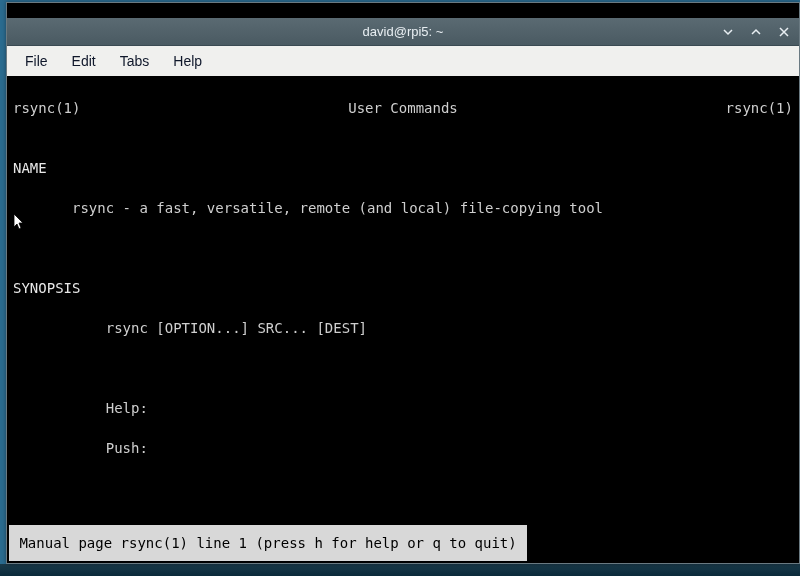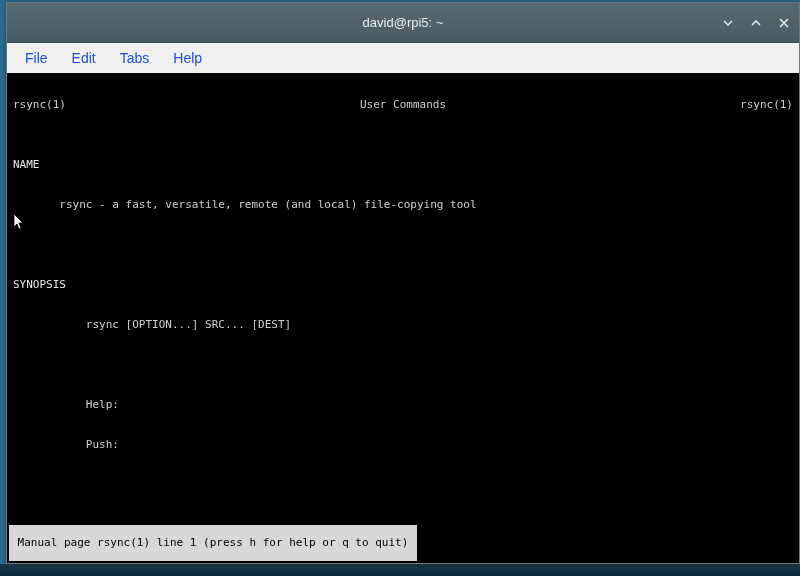--- a/index.html
+++ b/index.html
@@ -3,43 +3,44 @@
 <meta charset="utf-8">
 <style>
   * { margin: 0; padding: 0; box-sizing: border-box; }
   html, body { width: 800px; height: 576px; overflow: hidden; font-family: sans-serif; background: #2a6b8f; }
   .window {
     position: absolute; left: 6px; top: 2px; width: 794px; height: 562px;
     background: #000; border: 1px solid #6a7a82; box-shadow: 0 0 4px rgba(0,0,0,0.4);
     display: flex; flex-direction: column;
   }
   .titlebar {
-    height: 40px; background: linear-gradient(#5a6a72, #4a5a62);
+    height: 28px; background: linear-gradient(#5a6a72, #4a5a62);
     display: flex; align-items: center; justify-content: center;
     position: relative; color: #e8eef2; font-size: 13px;
     border-bottom: 1px solid #3a4a52;
+    margin-top: 15px;
   }
   .titlebar-controls {
     position: absolute; right: 6px; top: 0; height: 100%;
     display: flex; align-items: center; gap: 10px;
   }
   .titlebar-controls .ctrl {
     width: 18px; height: 18px; display: flex; align-items: center; justify-content: center;
     cursor: pointer; color: #e8eef2;
   }
   .titlebar-controls svg { display: block; }
   .menubar {
     height: 30px; background: #f0f0ee; display: flex; align-items: center;
-    padding: 0 8px; gap: 4px; font-size: 14px; color: #1d4ed8;
+    padding: 0 8px; gap: 4px; font-size: 14px; color: #0f172a;
   }
   .menubar .menu-item { padding: 4px 10px; cursor: pointer; }
   .terminal {
     flex: 1; background: #000; color: #cfcfcf;
     font-family: "DejaVu Sans Mono", "Liberation Mono", monospace;
-    font-size: 11px; line-height: 20px; padding: 2px 6px 0 6px;
+    font-size: 14px; line-height: 20px; padding: 2px 6px 0 6px;
     white-space: pre; overflow: hidden; position: relative;
   }
   .man-header { display: flex; justify-content: space-between; margin-bottom: 20px; }
   .section-title { font-weight: normal; color: #e8e8e8; }
   .status-line {
     position: absolute; left: 2px; bottom: 2px;
     background: #d8d8d8; color: #000; padding: 8px 2px;
     font-family: inherit; font-size: inherit; line-height: 20px;
   }
   .desktop-shadow {

